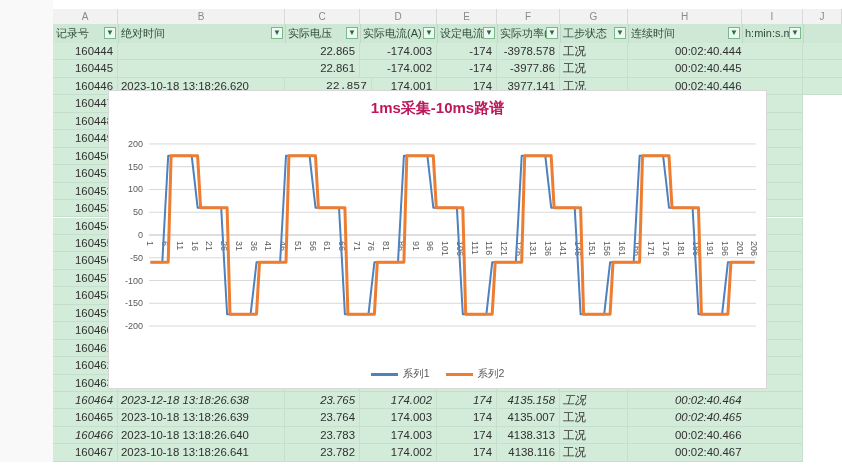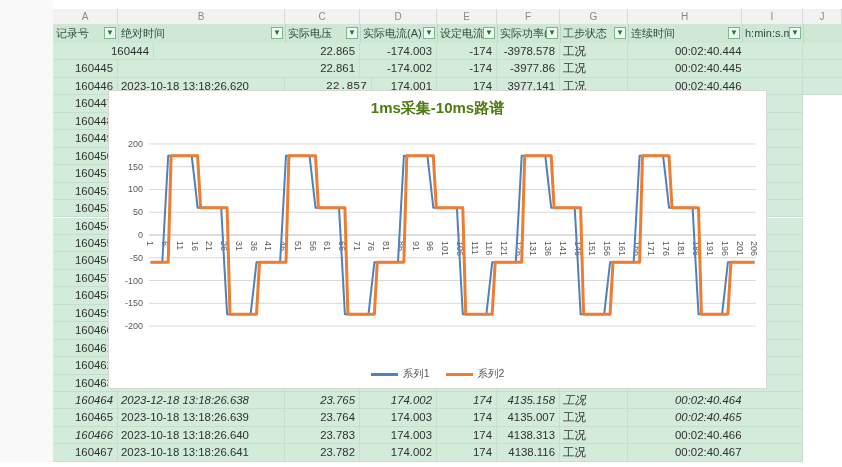--- a/index.html
+++ b/index.html
@@ -25,21 +25,21 @@
         box-sizing:border-box;z-index:1;}
   .tcell{position:absolute;top:0;bottom:0;font-size:11.4px;color:#303030;
          line-height:16.5px;white-space:nowrap;box-sizing:border-box;}
   .tcell.bord{border-right:1px solid #c5dfcc;}
   .num{text-align:right;padding-right:4px;}
   .txt{text-align:left;padding-left:3px;}
   
   #chart{position:absolute;left:108px;top:90px;width:659px;height:299px;background:#ffffff;
          border:1px solid #d8d8d8;box-sizing:border-box;z-index:5;}
   #chart-title{position:absolute;left:0;right:0;top:8px;text-align:center;
-               font-size:15px;font-weight:bold;color:#4d7c0f;}
+               font-size:15px;font-weight:bold;color:#be185d;}
   #plot{position:absolute;left:0;top:0;}
   #legend{position:absolute;left:0;right:0;top:276px;display:flex;justify-content:center;
           gap:16px;align-items:center;}
   .leg-item{display:flex;align-items:center;gap:5px;font-size:10.5px;color:#595959;}
   .leg-swatch{display:inline-block;width:27px;height:3px;}
   #bottomstrip{position:absolute;left:0;right:0;top:462px;height:5px;background:#ffffff;z-index:6;}
 </style>
 </head>
 <body>
 
@@ -63,21 +63,21 @@
       <div class="hcell" style="left: 232px; width: 75px;"><span class="lbl">实际电压</span><span class="filter-btn">▼</span></div>
       <div class="hcell" style="left: 307px; width: 77px;"><span class="lbl">实际电流(A)</span><span class="filter-btn">▼</span></div>
       <div class="hcell" style="left: 384px; width: 60px;"><span class="lbl">设定电流(</span><span class="filter-btn">▼</span></div>
       <div class="hcell" style="left: 444px; width: 63px;"><span class="lbl">实际功率(W</span><span class="filter-btn">▼</span></div>
       <div class="hcell" style="left: 507px; width: 68px;"><span class="lbl">工步状态</span><span class="filter-btn">▼</span></div>
       <div class="hcell" style="left: 575px; width: 114px;"><span class="lbl">连续时间</span><span class="filter-btn">▼</span></div>
       <div class="hcell" style="left: 689px; width: 61px;"><span class="lbl">h:min:s.m</span><span class="filter-btn">▼</span></div>
     </div>
   <div id="rows">
       <div class="trow" style="top: 43px; height: 17.45px; width: 789px;">
-        <div class="tcell num bord" style="left: 0px; width: 65px; margin-left: 36px;">160444</div>
+        <div class="tcell num bord" style="left: 0px; width: 65px;">160444</div>
         <div class="tcell num bord" style="left: 232px; width: 75px;">22.865</div>
         <div class="tcell num bord" style="left: 307px; width: 77px;">-174.003</div>
         <div class="tcell num bord" style="left: 384px; width: 60px;">-174</div>
         <div class="tcell num bord" style="left: 444px; width: 63px;">-3978.578</div>
         <div class="tcell txt bord" style="left: 507px; width: 68px;">工况</div>
         <div class="tcell txt" style="left: 575px; width: 114px; padding-left: 47px;">00:02:40.444</div>
         <div class="tcell bord" style="left: 689px; width: 61px;"></div>
       </div>
       <div class="trow" style="top: 60.45px; height: 17.45px; width: 789px;">
         <div class="tcell num bord" style="left: 0px; width: 65px;">160445</div>

